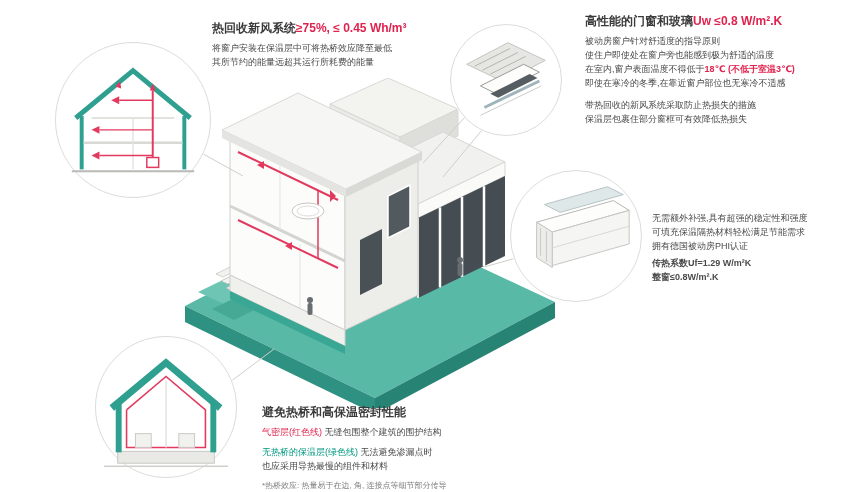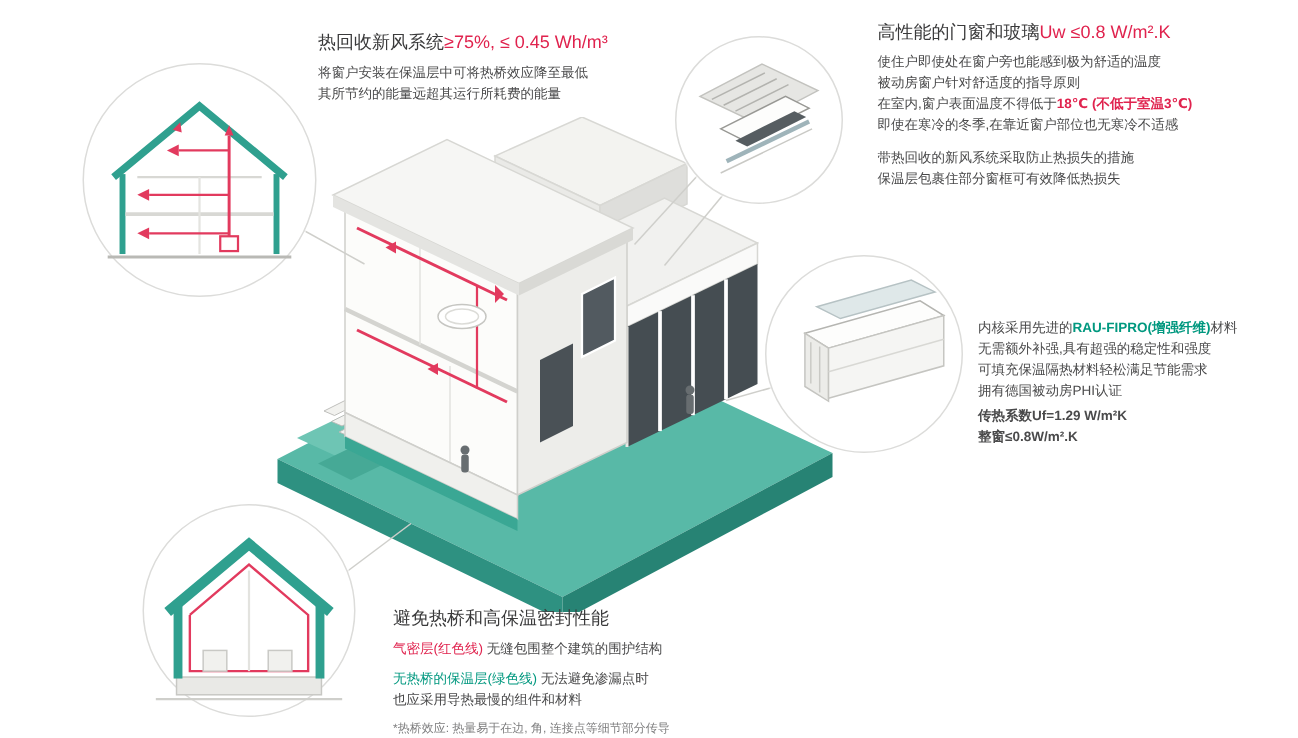--- a/index.html
+++ b/index.html
@@ -9,21 +9,21 @@
 
   .circle {
     position:absolute; border:1px solid #dcdcda; border-radius:50%;
     background:#ffffff; display:flex; align-items:center; justify-content:center;
     box-shadow:0 0 0 1px rgba(255,255,255,0.6);
   }
   .house-svg { position:absolute; left:160px; top:78px; }
   .connectors { position:absolute; left:0; top:0; pointer-events:none; }
 
   .tb { position:absolute; color:#4a4a4b; }
-  .tb h3 { font-size:12px; font-weight:normal; color:#3a3a3b; margin-bottom:5px; letter-spacing:0; }
+  .tb h3 { font-size:12px; font-weight:bold; color:#3a3a3b; margin-bottom:5px; letter-spacing:0; }
   .tb .ln { font-size:9px; line-height:1.55; color:#4a4a4b; }
   .red  { color:#e0234e; }
   .teal { color:#00987f; }
   .b    { font-weight:bold; }
   .gap  { height:8px; }
   .note { font-size:8px; color:#7d7d7e; margin-top:6px; }
 </style>
 </head>
 <body>
 
@@ -186,31 +186,30 @@
   </div>
 
   <div class="tb" style="left:212px; top:20px; width:280px;">
     <h3><span>热回收新风系统</span><span class="red">≥75%, ≤ 0.45 Wh/m³</span></h3>
     <div class="ln">将窗户安装在保温层中可将热桥效应降至最低</div>
     <div class="ln">其所节约的能量远超其运行所耗费的能量</div>
   </div>
 
   <div class="tb" style="left:585px; top:13px; width:275px;">
     <h3><span>高性能的门窗和玻璃</span><span class="red">Uw ≤0.8 W/m².K</span></h3>
+    <div class="ln">被动房窗户针对舒适度的指导原则</div>
     <div class="ln">使住户即使处在窗户旁也能感到极为舒适的温度</div>
-    <div class="ln">被动房窗户针对舒适度的指导原则</div>
     <div class="ln"><span>在室内,窗户表面温度不得低于</span><span class="red b">18℃</span><span class="red b"> (不低于室温3℃)</span></div>
     <div class="ln">即使在寒冷的冬季,在靠近窗户部位也无寒冷不适感</div>
     <div class="gap"></div>
     <div class="ln">带热回收的新风系统采取防止热损失的措施</div>
     <div class="ln">保温层包裹住部分窗框可有效降低热损失</div>
   </div>
 
   <div class="tb" style="left:652px; top:212px; width:212px;">
-    <div class="ln"><span>内核采用先进的</span><span class="teal b">RAU-FIPRO(增强纤维)</span><span>材料</span></div>
     <div class="ln">无需额外补强,具有超强的稳定性和强度</div>
     <div class="ln">可填充保温隔热材料轻松满足节能需求</div>
     <div class="ln">拥有德国被动房PHI认证</div>
     <div class="ln teal b" style="margin-top:3px">传热系数Uf=1.29 W/m²K</div>
     <div class="ln teal b">整窗≤0.8W/m².K</div>
   </div>
 
   <div class="tb" style="left:262px; top:404px; width:300px;">
     <h3>避免热桥和高保温密封性能</h3>
     <div class="ln"><span class="red">气密层(红色线)</span><span> 无缝包围整个建筑的围护结构</span></div>

